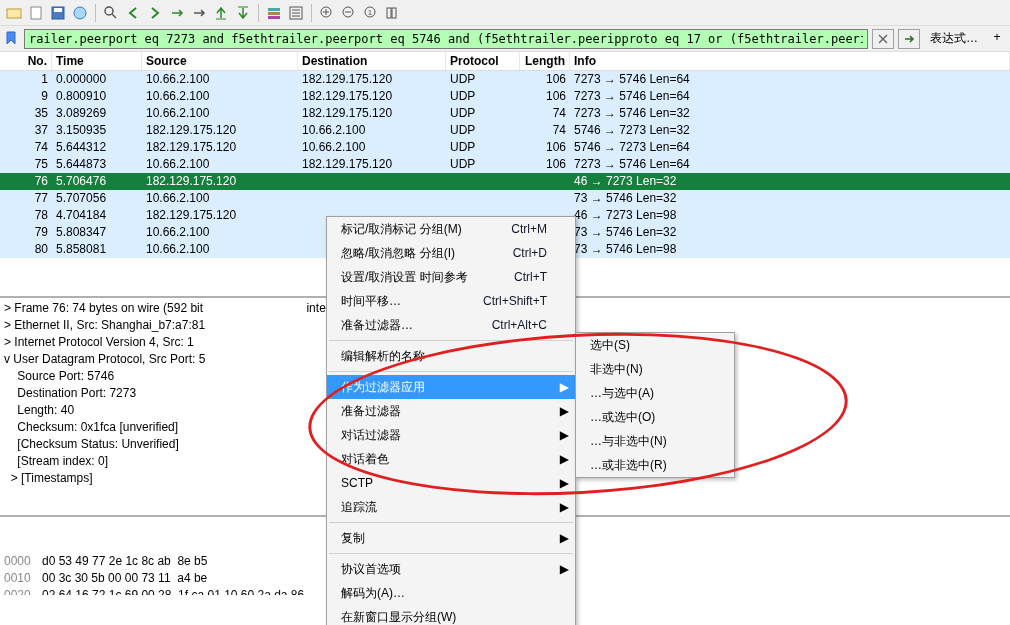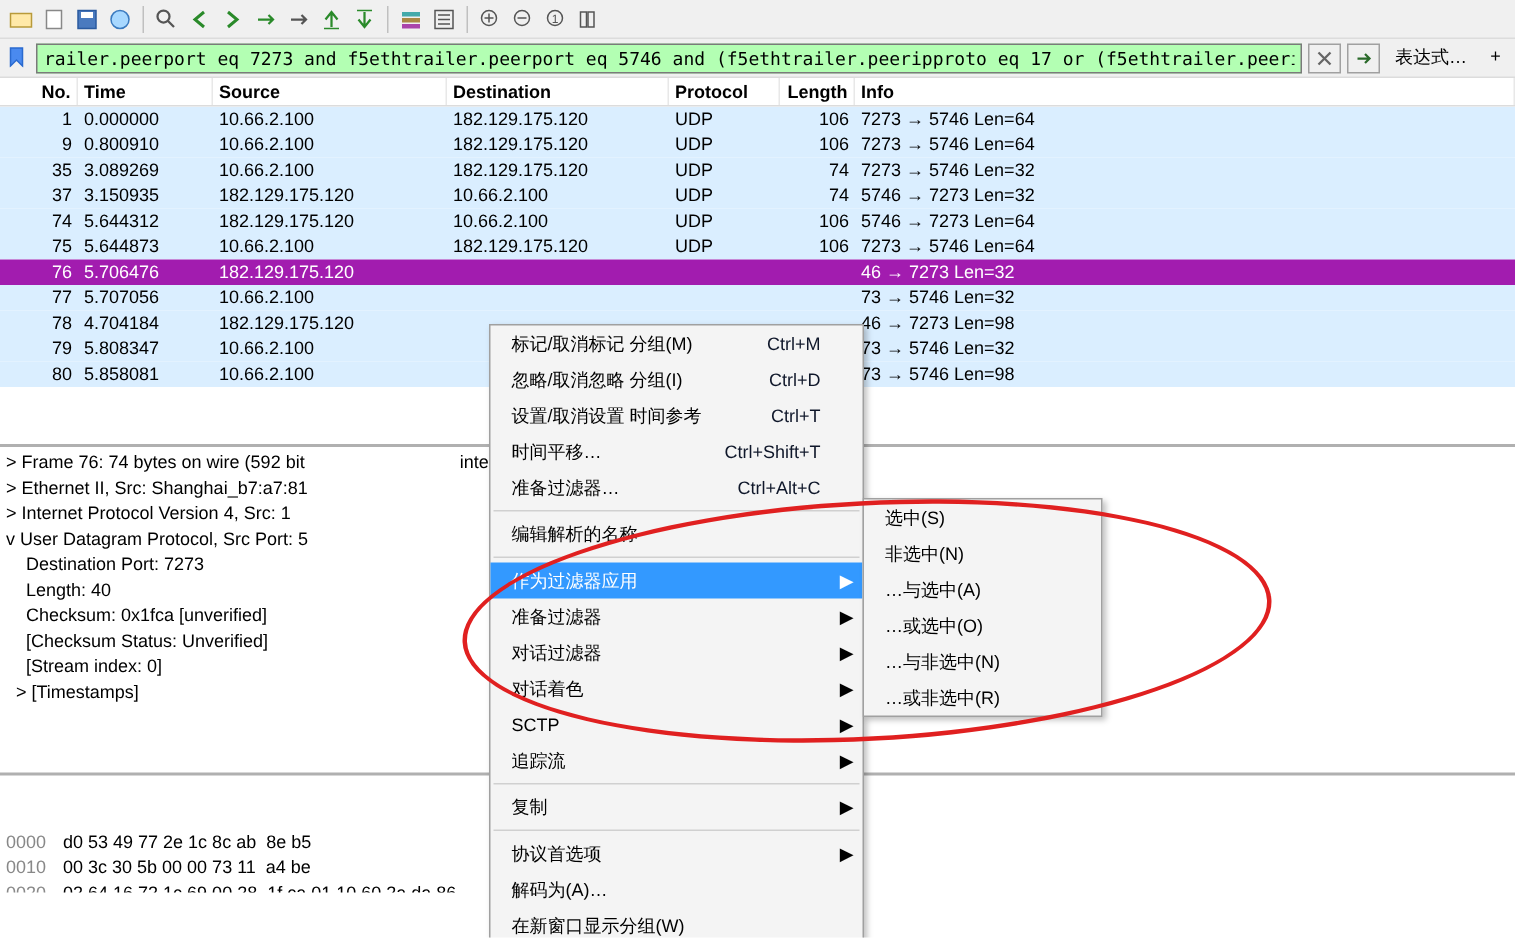--- a/index.html
+++ b/index.html
@@ -14,21 +14,21 @@
 .filter-input { flex: 1; height: 20px; background: #b3ffb3; border: 1px solid #7a7a7a; padding: 0 4px; font-family: monospace; font-size: 12px; }
 .filter-btn { width: 22px; height: 20px; border: 1px solid #a0a0a0; background: #f0f0f0; cursor: pointer; display: flex; align-items: center; justify-content: center; }
 .expr-label { padding: 0 6px; }
 .plus-btn { width: 18px; height: 18px; cursor: pointer; text-align: center; }
 
 .packet-list { height: 246px; overflow-y: scroll; overflow-x: scroll; border-bottom: 2px solid #b0b0b0; font-family: "Segoe UI Mono", Consolas, monospace; font-size: 12px; position: relative; }
 .pl-header { display: flex; background: #fff; border-bottom: 1px solid #dcdcdc; position: sticky; top: 0; }
 .pl-header div { padding: 2px 4px; border-right: 1px solid #e8e8e8; font-weight: bold; }
 .pl-row { display: flex; height: 17px; line-height: 17px; }
 .pl-row.light { background: #daeeff; }
-.pl-row.sel { background: #a21caf; color: #fff; }
+.pl-row.sel { background: #15803d; color: #fff; }
 .pl-row div { padding: 0 4px; white-space: nowrap; overflow: hidden; }
 .col-no { width: 52px; text-align: right; }
 .col-time { width: 90px; }
 .col-src { width: 156px; }
 .col-dst { width: 148px; }
 .col-proto { width: 74px; }
 .col-len { width: 50px; text-align: right; }
 .col-info { flex: 1; }
 
 .tree-pane { height: 219px; overflow-y: auto; border-bottom: 2px solid #b0b0b0; font-family: Consolas, monospace; font-size: 12px; padding: 2px 4px; line-height: 17px; }
@@ -300,20 +300,21 @@
       </div>
     </div>
 </div>
 
 <div class="tree-pane">
   <div id="tree-lines">
       <div class="tree-line">&gt; Frame 76: 74 bytes on wire (592 bit                               interface 0</div>
       <div class="tree-line">&gt; Ethernet II, Src: Shanghai_b7:a7:81                                           3:49:77:2e:1c)</div>
       <div class="tree-line">&gt; Internet Protocol Version 4, Src: 1</div>
       <div class="tree-line">v User Datagram Protocol, Src Port: 5</div>
+      <div class="tree-line">    Source Port: 5746</div>
       <div class="tree-line">    Destination Port: 7273</div>
       <div class="tree-line">    Length: 40</div>
       <div class="tree-line">    Checksum: 0x1fca [unverified]</div>
       <div class="tree-line">    [Checksum Status: Unverified]</div>
       <div class="tree-line">    [Stream index: 0]</div>
       <div class="tree-line">  &gt; [Timestamps]</div>
     </div>
 </div>
 
 <div class="hex-pane">

